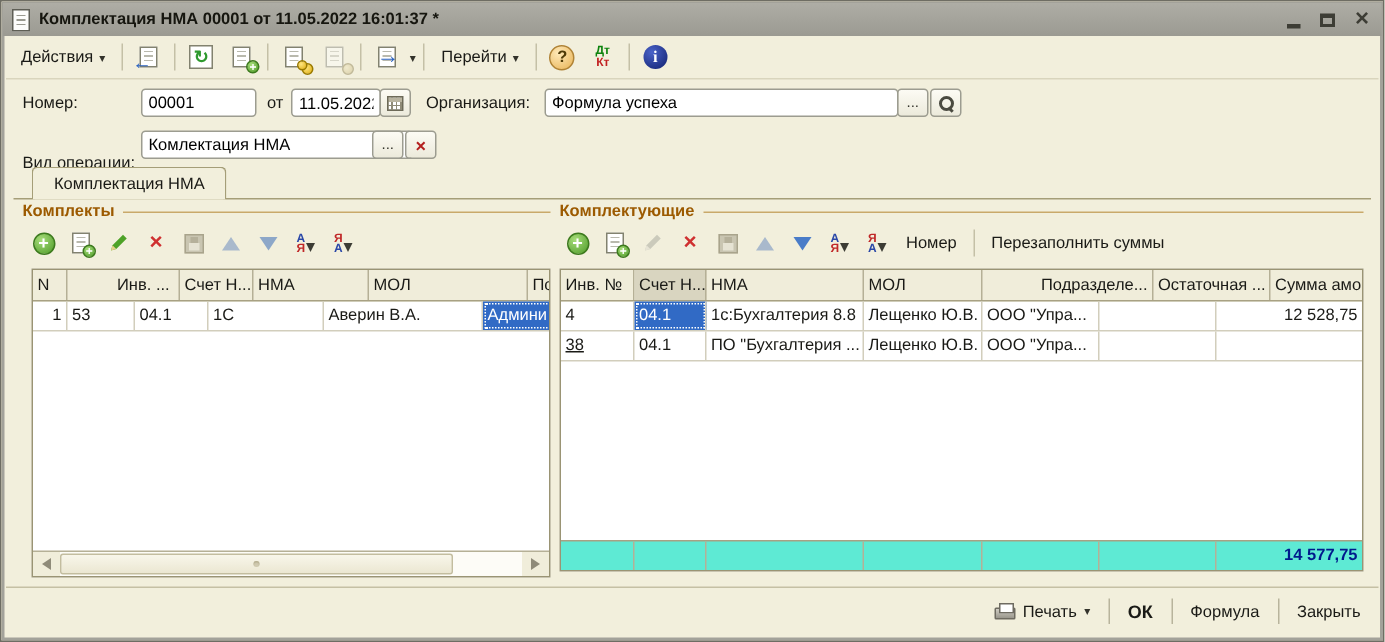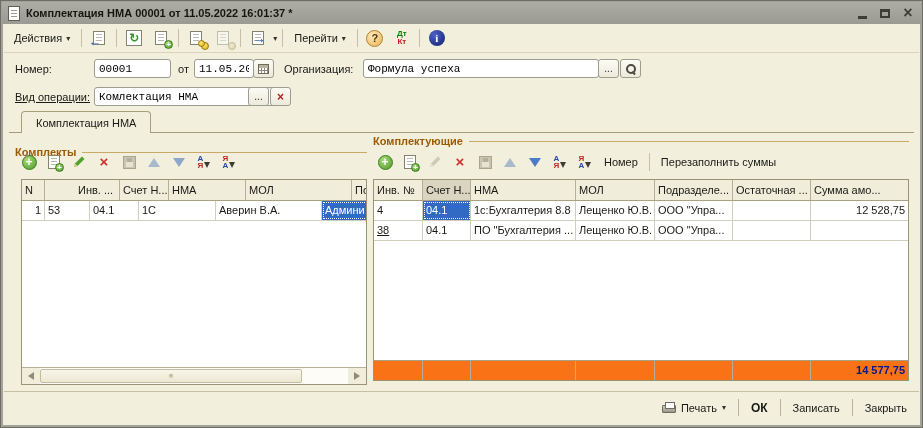--- a/index.html
+++ b/index.html
@@ -46,21 +46,21 @@
     color:#4f3a07; font-weight:bold; font-size:11px; display:flex; align-items:center; justify-content:center; }
   .circle-info{ width:16px; height:16px; border-radius:50%;
     background:radial-gradient(circle at 35% 30%, #4a63c8, #101f6e);
     color:#fff; font-weight:bold; font-size:11px; font-family:"Liberation Serif", serif;
     display:flex; align-items:center; justify-content:center; }
   .dtkt{ display:flex; flex-direction:column; align-items:center; font-size:8px; font-weight:bold; line-height:8px; }
   .dtkt .dt{ color:#0d830d; } .dtkt .kt{ color:#c22222; }
   
   .flabel{ position:absolute; line-height:20px; }
   .finput{ position:absolute; height:19px; background:#fff; border:1px solid #9c9c90; border-radius:3px;
-    font-family:Liberation Mono, monospace; font-size:11px; padding:0 4px; color:#000; }
+    font-family:Liberation Sans, sans-serif; font-size:11px; padding:0 4px; color:#000; }
   .fbtn{ position:absolute; height:19px; width:21px; border:1px solid #9c9c90; border-radius:3px;
     background:linear-gradient(#fcfbf4,#eceadb); display:flex; align-items:center; justify-content:center;
     font-size:10px; color:#33332b; cursor:default; }
   .fbtn.red{ color:#b42020; font-weight:bold; font-size:12px; }
   .cal{ width:11px; height:10px; border:1px solid #6d6a58; background:
     linear-gradient(#b9b4a0 0 3px, transparent 3px),
     repeating-linear-gradient(90deg, transparent 0 2px, #8f8b78 2px 3px),
     repeating-linear-gradient(transparent 0 2px, #8f8b78 2px 3px), #fff; }
   .lens{ position:relative; width:10px; height:10px; }
   .lens::before{ content:""; position:absolute; left:0; top:0; width:6px; height:6px; border:2px solid #4a4a40; border-radius:50%; }
@@ -100,21 +100,21 @@
   .grid{ position:absolute; background:#fff; border:1px solid #9a9474; overflow:hidden; }
   .grid-header{ display:flex; background:#f0edda; border-bottom:1px solid #a8a183; height:21px; }
   .gc{ height:100%; padding:0 3px; line-height:20px; white-space:nowrap; overflow:hidden; flex:none; }
   .gh{ border-right:1px solid #b5b096; }
   .gh-sel{ background:#d9d5c0; }
   .grow{ display:flex; height:20px; border-bottom:1px solid #d2cebc; }
   .gd{ border-right:1px solid #d2cebc; line-height:19px; }
   .gd-sel{ background:#316ac5; color:#fff; outline:1px dotted #fff; outline-offset:-2px; }
   .ar{ text-align:right; } .al{ text-align:left; }
   .grid-footer{ position:absolute; left:0; right:0; bottom:0; height:20px; display:flex;
-    background:#f97316; border-top:1px solid #a8a183; }
+    background:#5eead4; border-top:1px solid #a8a183; }
   .gf{ border-right:1px solid #b5b096; line-height:19px; }
   .total{ color:#001a8c; font-weight:bold; }
   
   .hscroll{ position:absolute; left:0; right:0; bottom:0; height:17px; background:#fdfcf7;
     border-top:1px solid #b5b096; display:flex; align-items:stretch; }
   .sc-btn{ width:18px; background:#f0edda; display:flex; align-items:center; justify-content:center; }
   .sc-left i{ width:0; height:0; border-top:4px solid transparent; border-bottom:4px solid transparent; border-right:6px solid #8f8b79; }
   .sc-right i{ width:0; height:0; border-top:4px solid transparent; border-bottom:4px solid transparent; border-left:6px solid #8f8b79; }
   .sc-thumb{ width:262px; background:linear-gradient(#f8f6ea,#ebe7d2); border:1px solid #c3bd9f; border-radius:2px; margin:1px 0; position:relative; }
   .sc-thumb::after{ content:""; position:absolute; left:50%; top:50%; width:4px; height:4px; margin:-2px 0 0 -2px; border-radius:50%; background:#d0cab0; box-shadow:inset 0 1px 1px #b5ae90; }
@@ -209,31 +209,31 @@
   <span class="fbtn" style="left:252px; top:58px;">
       <span class="cal"></span>
     </span>
   <span class="flabel" style="left:283px; top:58px;">Организация:</span>
   <input class="finput" style="left: 362px; top: 58px; width: 236px;" value="Формула успеха">
   <span class="fbtn" style="left:597px; top:58px;">...</span>
   <span class="fbtn" style="left:619px; top:58px;">
       <span class="lens"></span>
     </span>
 
-  <span class="flabel" style="left:14px; top:86px;text-decoration:underline;">Вид операции:</span>
+  <span class="flabel" style="left:14px; top:98px;">Вид операции:</span>
   <input class="finput" style="left: 93px; top: 86px; width: 181px;" value="Комлектация НМА">
   <span class="fbtn" style="left:247px; top:86px;">...</span>
   <span class="fbtn red" style="left:269px; top:86px;">×</span>
 
   <div class="tab-strip-line"></div>
   <div class="tab">
     <span>Комплектация НМА</span>
   </div>
 
-  <div class="group-title-row" style="left:14px; top:144px; width:352px;">
+  <div class="group-title-row" style="left:14px; top:133px; width:352px;">
     <span class="group-title">Комплекты</span>
     <span class="group-line"></span>
   </div>
   <div class="ptoolbar" style="left:18px; top:149px; width:348px;">
     <span class="pbtn">
         <span class="add-ball">+</span>
       </span>
     <span class="pbtn">
         <span class="pg"></span>
         <span class="mini-add">+</span>
@@ -349,21 +349,21 @@
     <span class="txtbtn">Номер</span>
     <span class="sep"></span>
     <span class="txtbtn">Перезаполнить суммы</span>
   </div>
   <div class="grid" style="left:372px; top:178px; width:536px; height:202px;">
     <div class="grid-header">
         <div class="gc gh" style="width: 49px;">Инв. №</div>
         <div class="gc gh gh-sel" style="width: 48px;">Счет Н...</div>
         <div class="gc gh" style="width: 105px;">НМА</div>
         <div class="gc gh" style="width: 79px;">МОЛ</div>
-        <div class="gc gh" style="width: 78px;">Подразделе...</div>
+        <div class="gc gh" style="width: 78px; margin-left: 36px;">Подразделе...</div>
         <div class="gc gh" style="width: 78px;">Остаточная ...</div>
         <div class="gc gh" style="width: 98px;">Сумма амо...</div>
       </div>
     <div class="grid-body">
         <div class="grow">
           <div class="gc gd al" style="width: 49px;">4</div>
           <div class="gc gd al gd-sel" style="width: 48px;">04.1</div>
           <div class="gc gd al" style="width: 105px;">1с:Бухгалтерия 8.8</div>
           <div class="gc gd al" style="width: 79px;">Лещенко Ю.В.</div>
           <div class="gc gd al" style="width: 78px;">ООО "Упра...</div>
@@ -392,18 +392,18 @@
 
   <div class="bottom-bar">
     <span class="bbtn">
       <span class="printer"></span>
       <span>Печать</span>
       <span class="caret">▾</span>
     </span>
     <span class="bsep"></span>
     <span class="bbtn ok">ОК</span>
     <span class="bsep"></span>
-    <span class="bbtn">Записать</span>
+    <span class="bbtn">Формула</span>
     <span class="bsep"></span>
     <span class="bbtn">Закрыть</span>
   </div>
 
 </div>
 
 </body></html>

